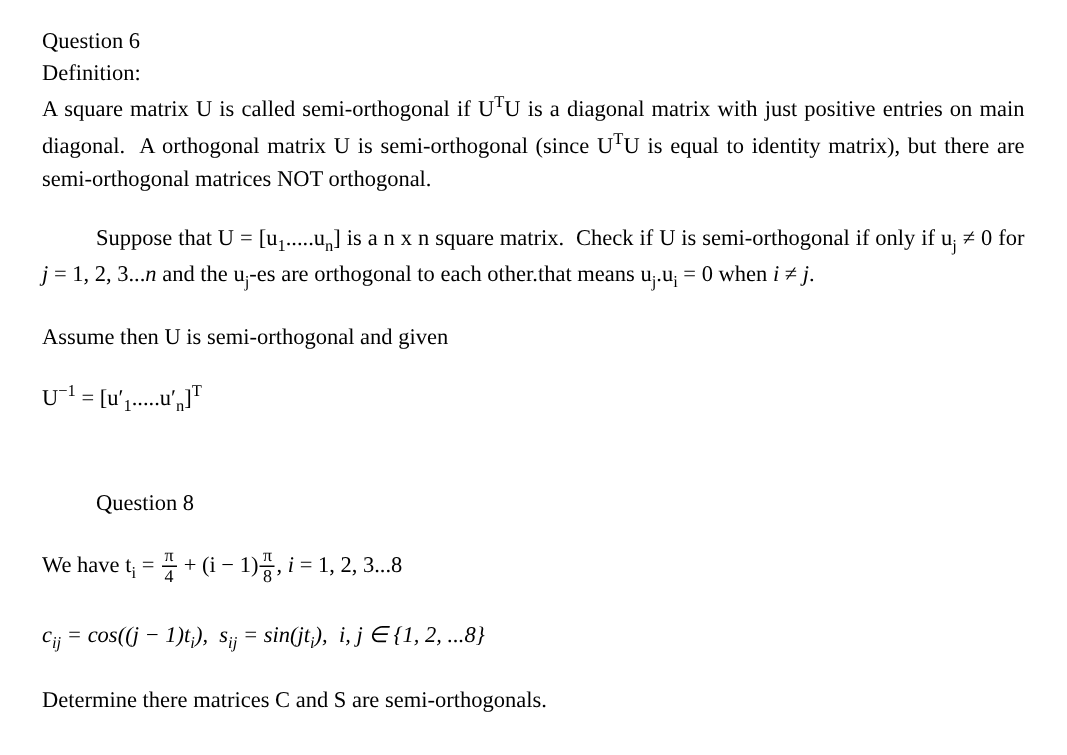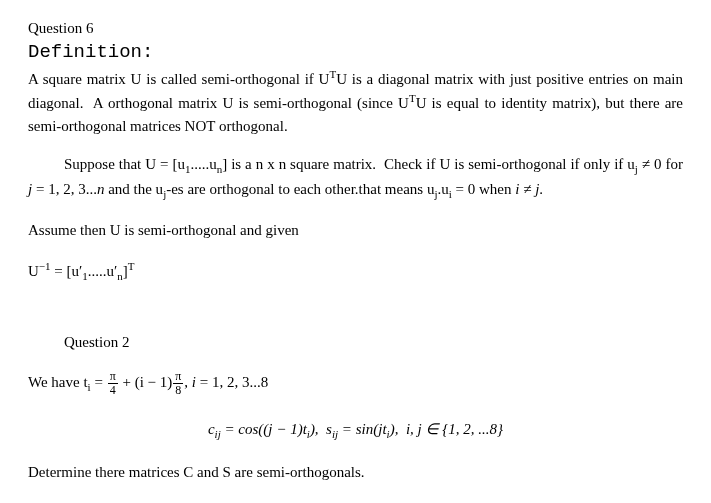--- a/index.html
+++ b/index.html
@@ -25,23 +25,22 @@
     .question-block {
       margin-bottom: 18px;
     }
 
     .question-title {
       font-size: 15px;
       line-height: 1.4;
     }
 
     .definition-label {
-      font-size: 19px;
+      font-size: 15px;
       line-height: 1.4;
-      font-family: Liberation Mono, monospace;
     }
 
     .paragraph {
       font-size: 15px;
       line-height: 1.5;
       text-align: justify;
       margin-bottom: 6px;
     }
 
     .indented {
@@ -131,38 +130,38 @@
 
 
     <div class="math-line">
       U<span class="superscript">−1</span> = [u′<span class="subscript">1</span>.....u′<span class="subscript">n</span>]<span class="superscript">T</span>
     </div>
   </div>
 
   <div class="q2-block">
     <div class="separator"></div>
     <div class="math-line" style="text-indent: 36px;">
-      <span>Question 2</span>
+      <span>Question 8</span>
     </div>
 
     <div class="math-line">
       We have t<span class="subscript">i</span> = <span class="math-fraction">
           <span class="numerator">π</span>
           <span class="denominator">4</span>
         </span> + (i − 1)<span class="math-fraction">
           <span class="numerator">π</span>
           <span class="denominator">8</span>
         </span>, <em>i</em> = 1, 2, 3...8
     </div>
 
 
     <div class="separator"></div>
     <div class="separator"></div>
 
-    <div class="formula-line" style="font-style: italic; text-align: center;">
+    <div class="formula-line" style="font-style: italic;">
       <em>c</em><span class="subscript"><em>ij</em></span> = <em>cos</em>((<em>j</em> − 1)t<span class="subscript"><em>i</em></span>),&nbsp;&nbsp;s<span class="subscript"><em>ij</em></span> = <em>sin</em>(<em>j</em>t<span class="subscript"><em>i</em></span>),&nbsp;&nbsp;<em>i</em>, <em>j</em> ∈ {1, 2, ...8}
     </div>
 
     <div class="math-line">
       Determine there matrices C and S are semi-orthogonals.
     </div>
   </div>
 
 </div>
 

